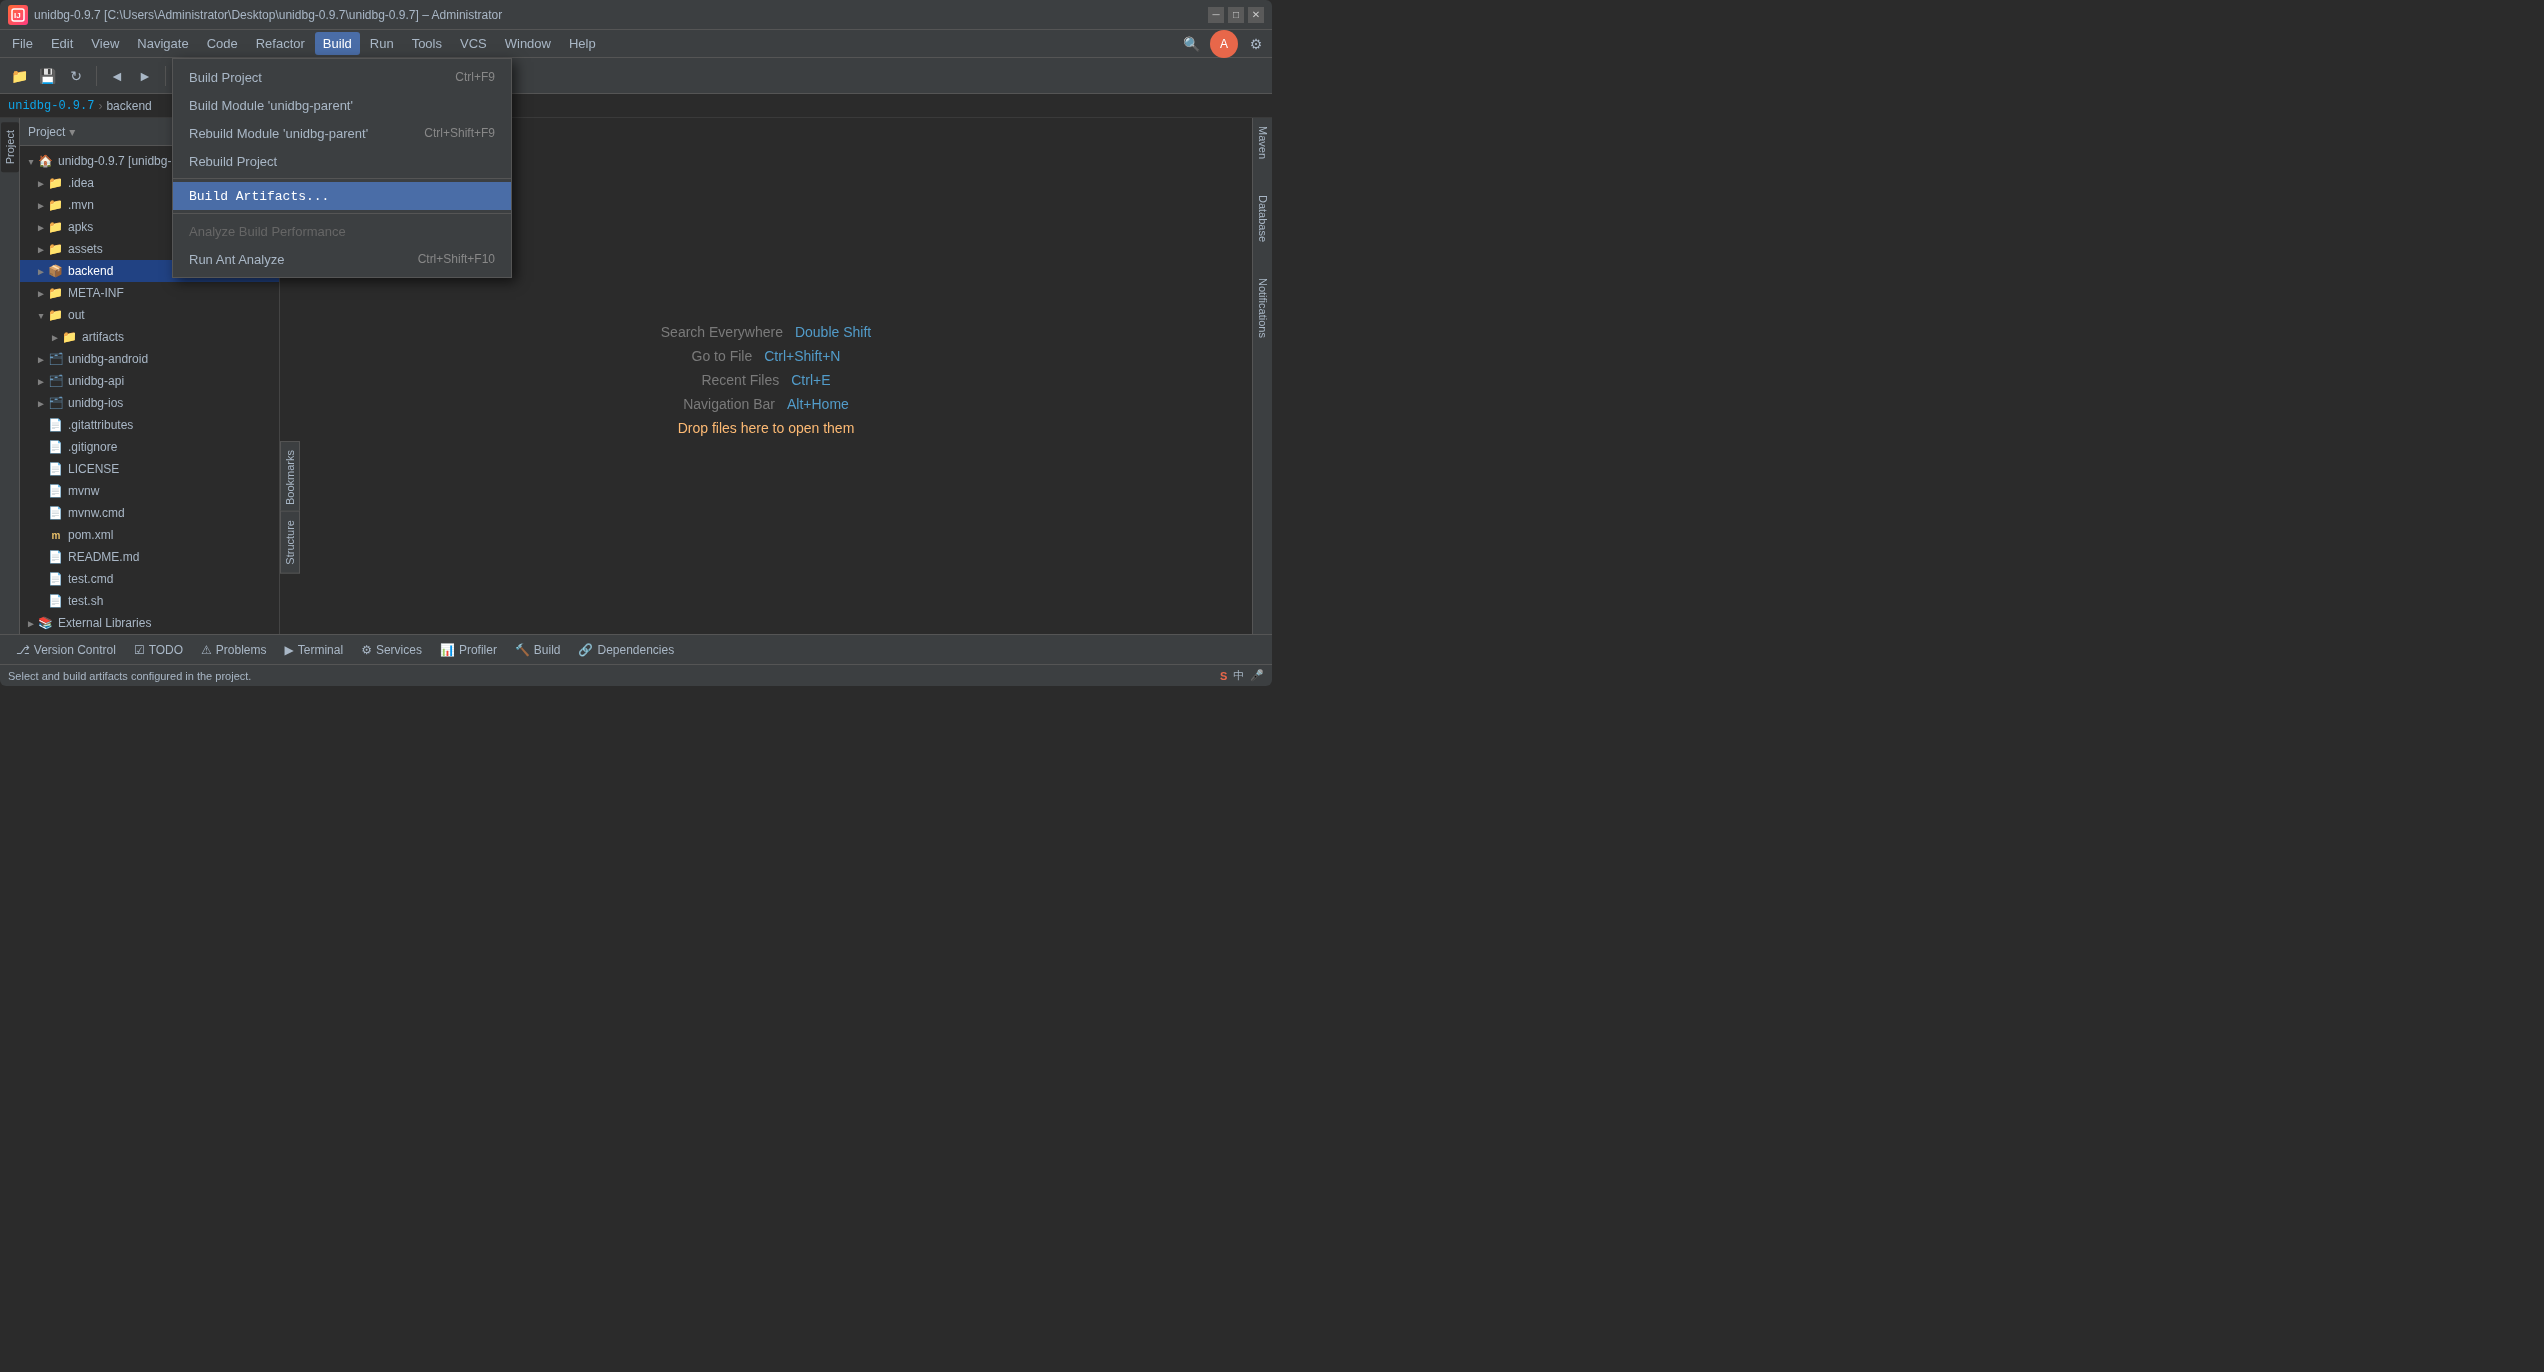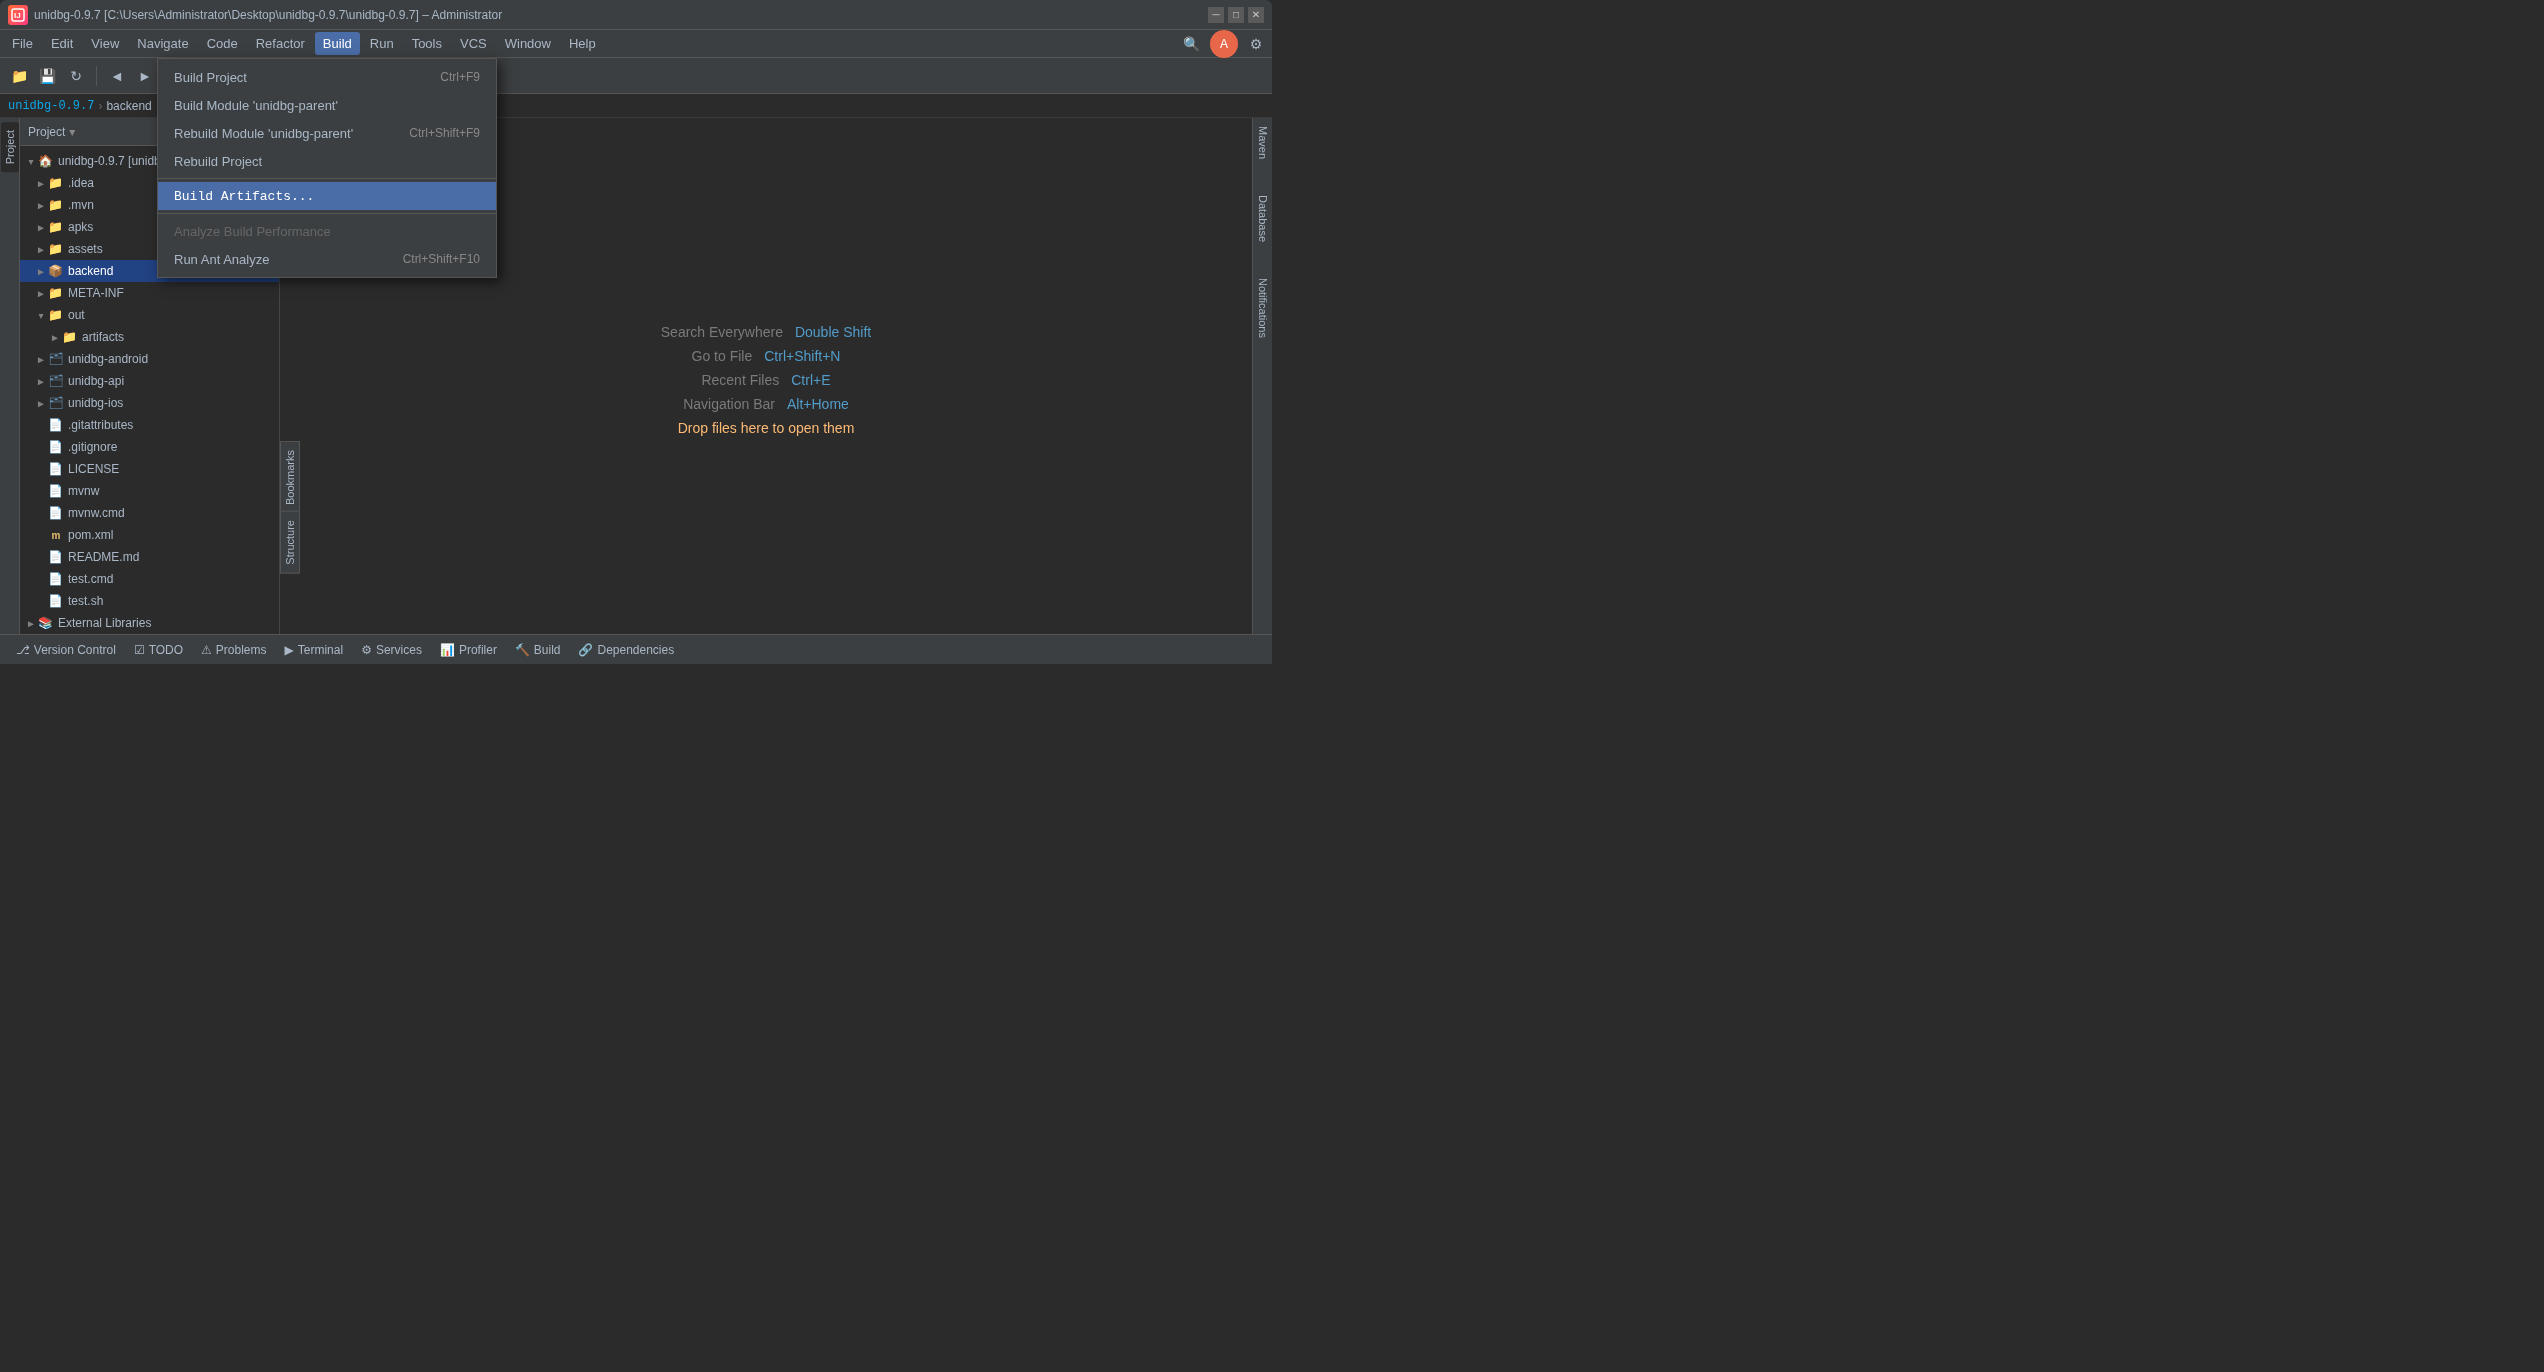--- a/index.html
+++ b/index.html
@@ -300,21 +300,21 @@
       font-size: 11px;
       color: #a9b7c6;
       border-top: 1px solid #555;
       gap: 8px;
     }
 
     
     .dropdown-overlay {
       position: absolute;
       top: 58px;
-      left: 157px;
+      left: 172px;
       z-index: 1000;
     }
     .dropdown-menu {
       background: #3c3f41;
       border: 1px solid #555;
       min-width: 340px;
       box-shadow: 4px 4px 12px rgba(0,0,0,0.6);
       padding: 4px 0;
     }
     .dropdown-item {
@@ -645,20 +645,28 @@
     <div class="bottom-tab">
       <span>🔨</span>
       <span>Build</span>
     </div>
     <div class="bottom-tab">
       <span>🔗</span>
       <span>Dependencies</span>
     </div>
   </div>
 
+  <div class="status-bar">
+    <span>Select and build artifacts configured in the project.</span>
+    <div style="margin-left:auto; display:flex; align-items:center; gap:6px;">
+      <span style="color:#e8674a; font-weight:bold;">S</span>
+      <span>中</span>
+      <span>🎤</span>
+    </div>
+  </div>
 
   <div class="dropdown-overlay">
     <div class="dropdown-menu">
 
       <div class="dropdown-item">
         <span>Build Project</span>
         <span class="shortcut">Ctrl+F9</span>
       </div>
 
       <div class="dropdown-item">

